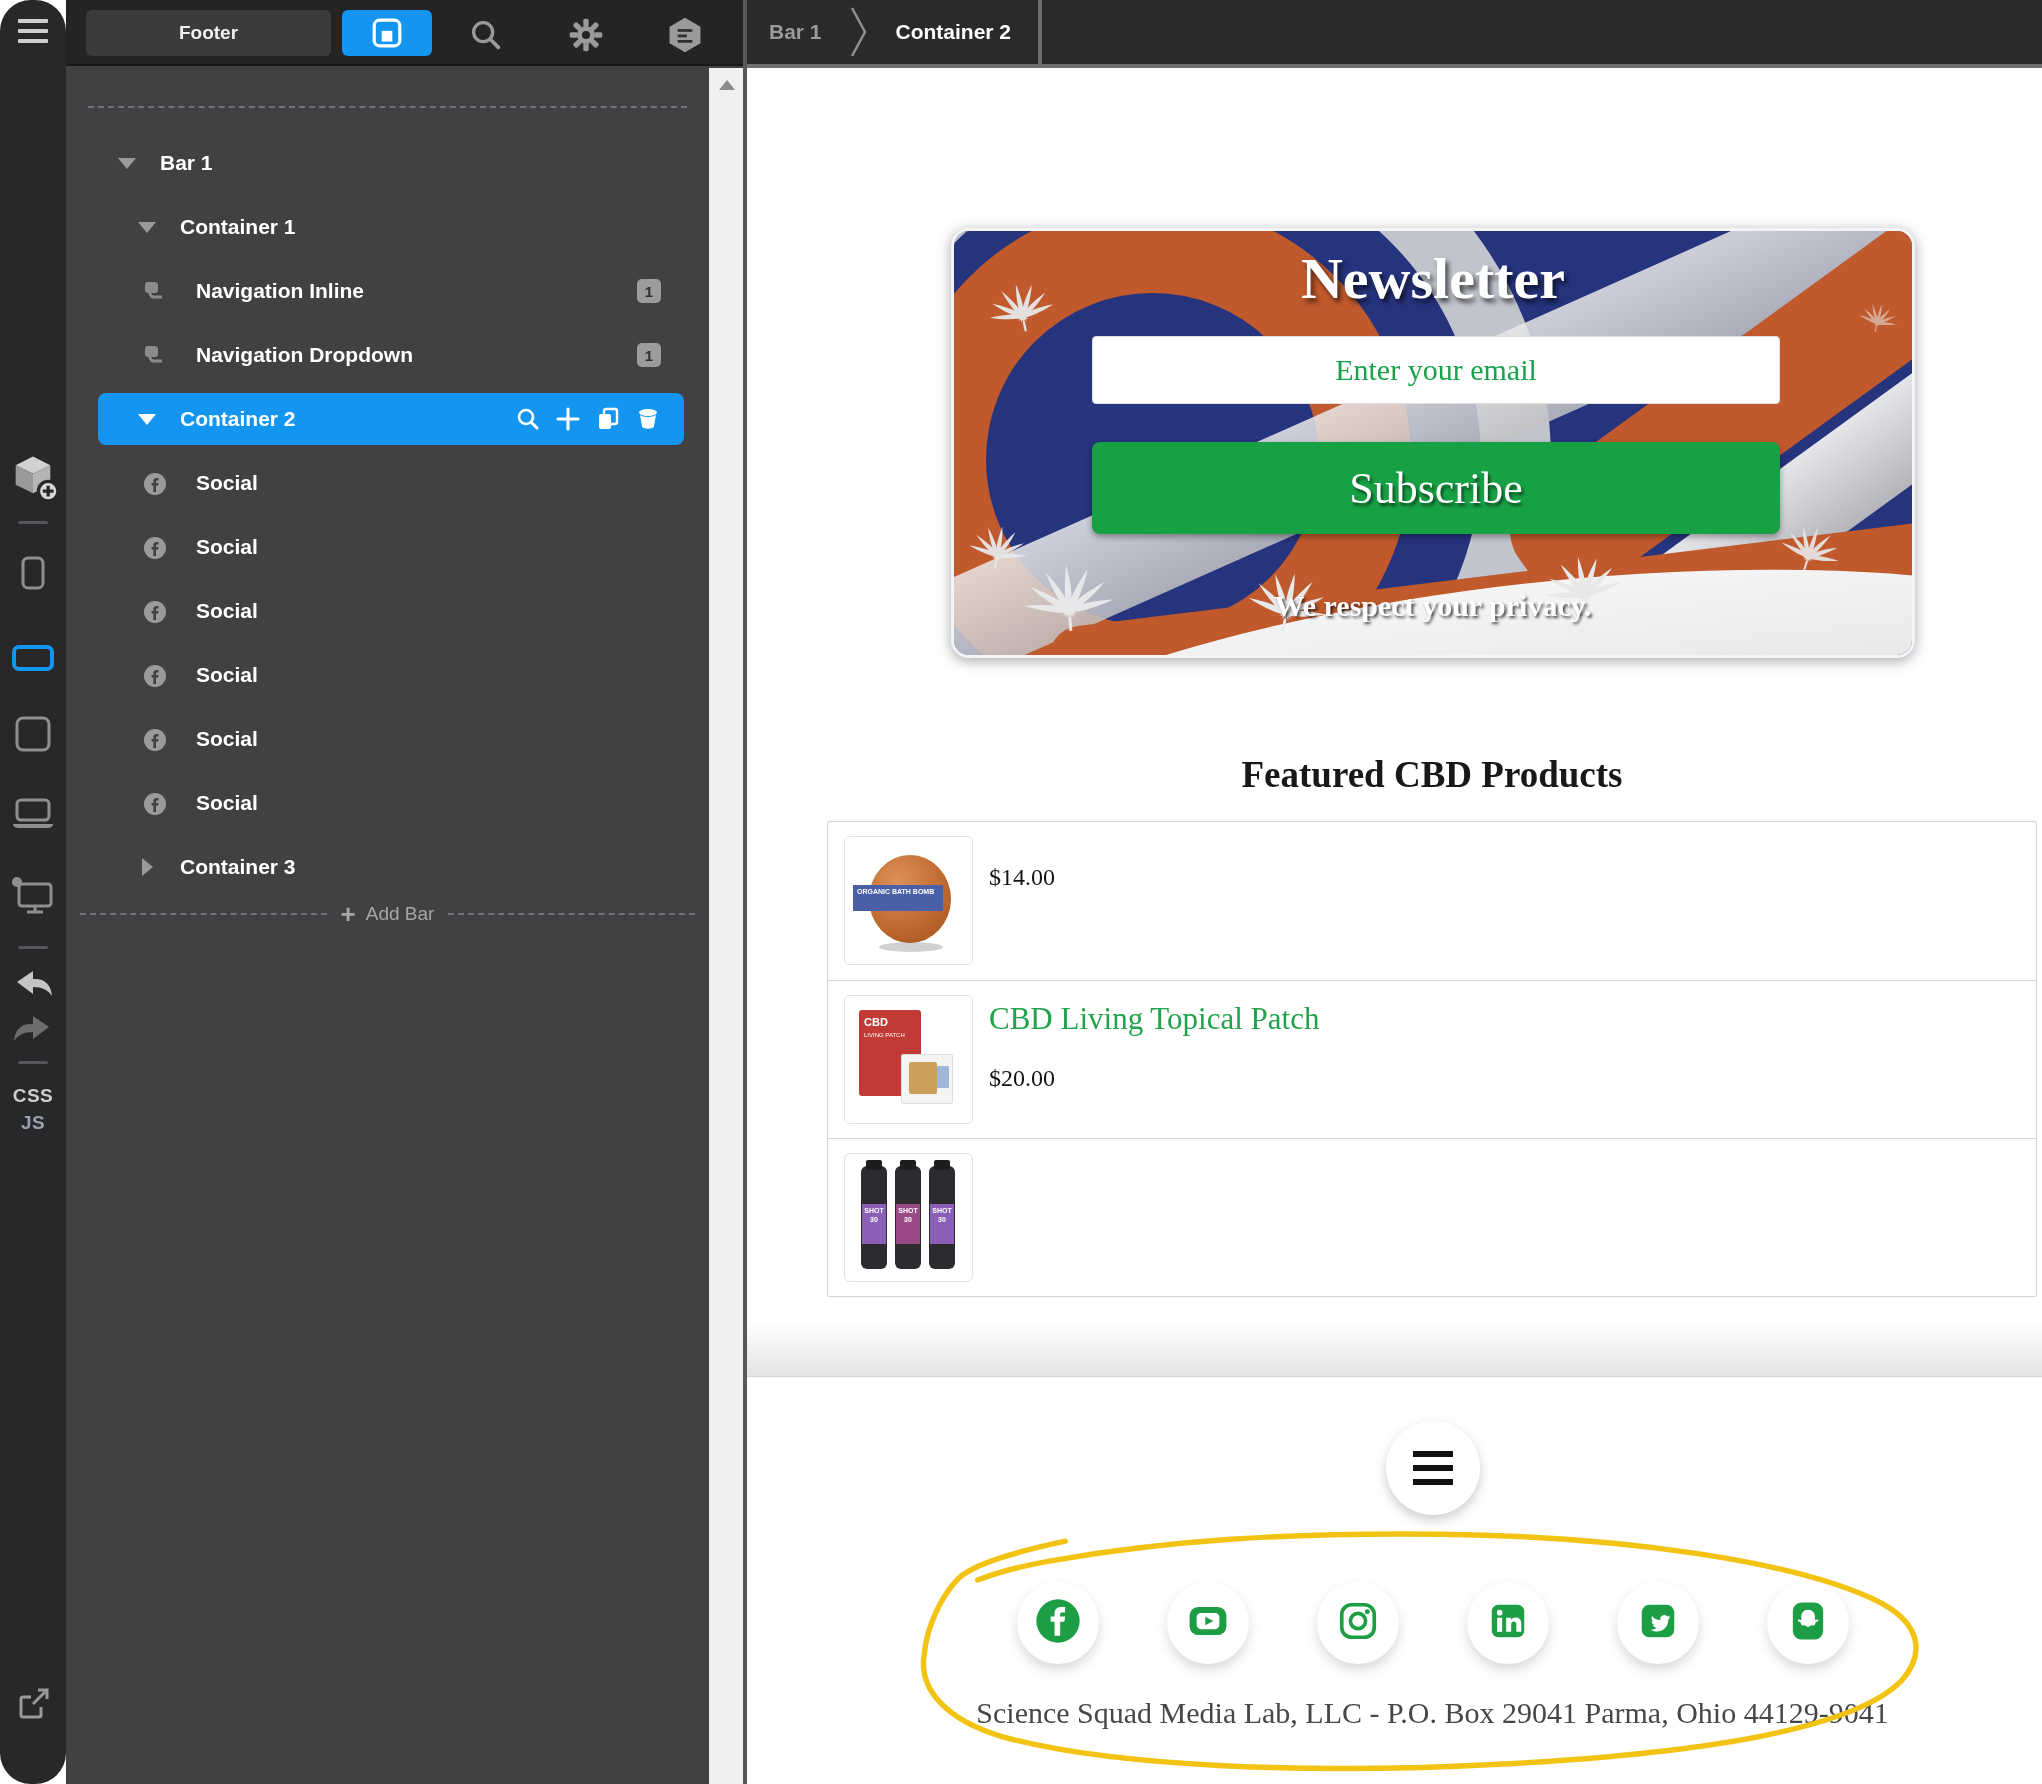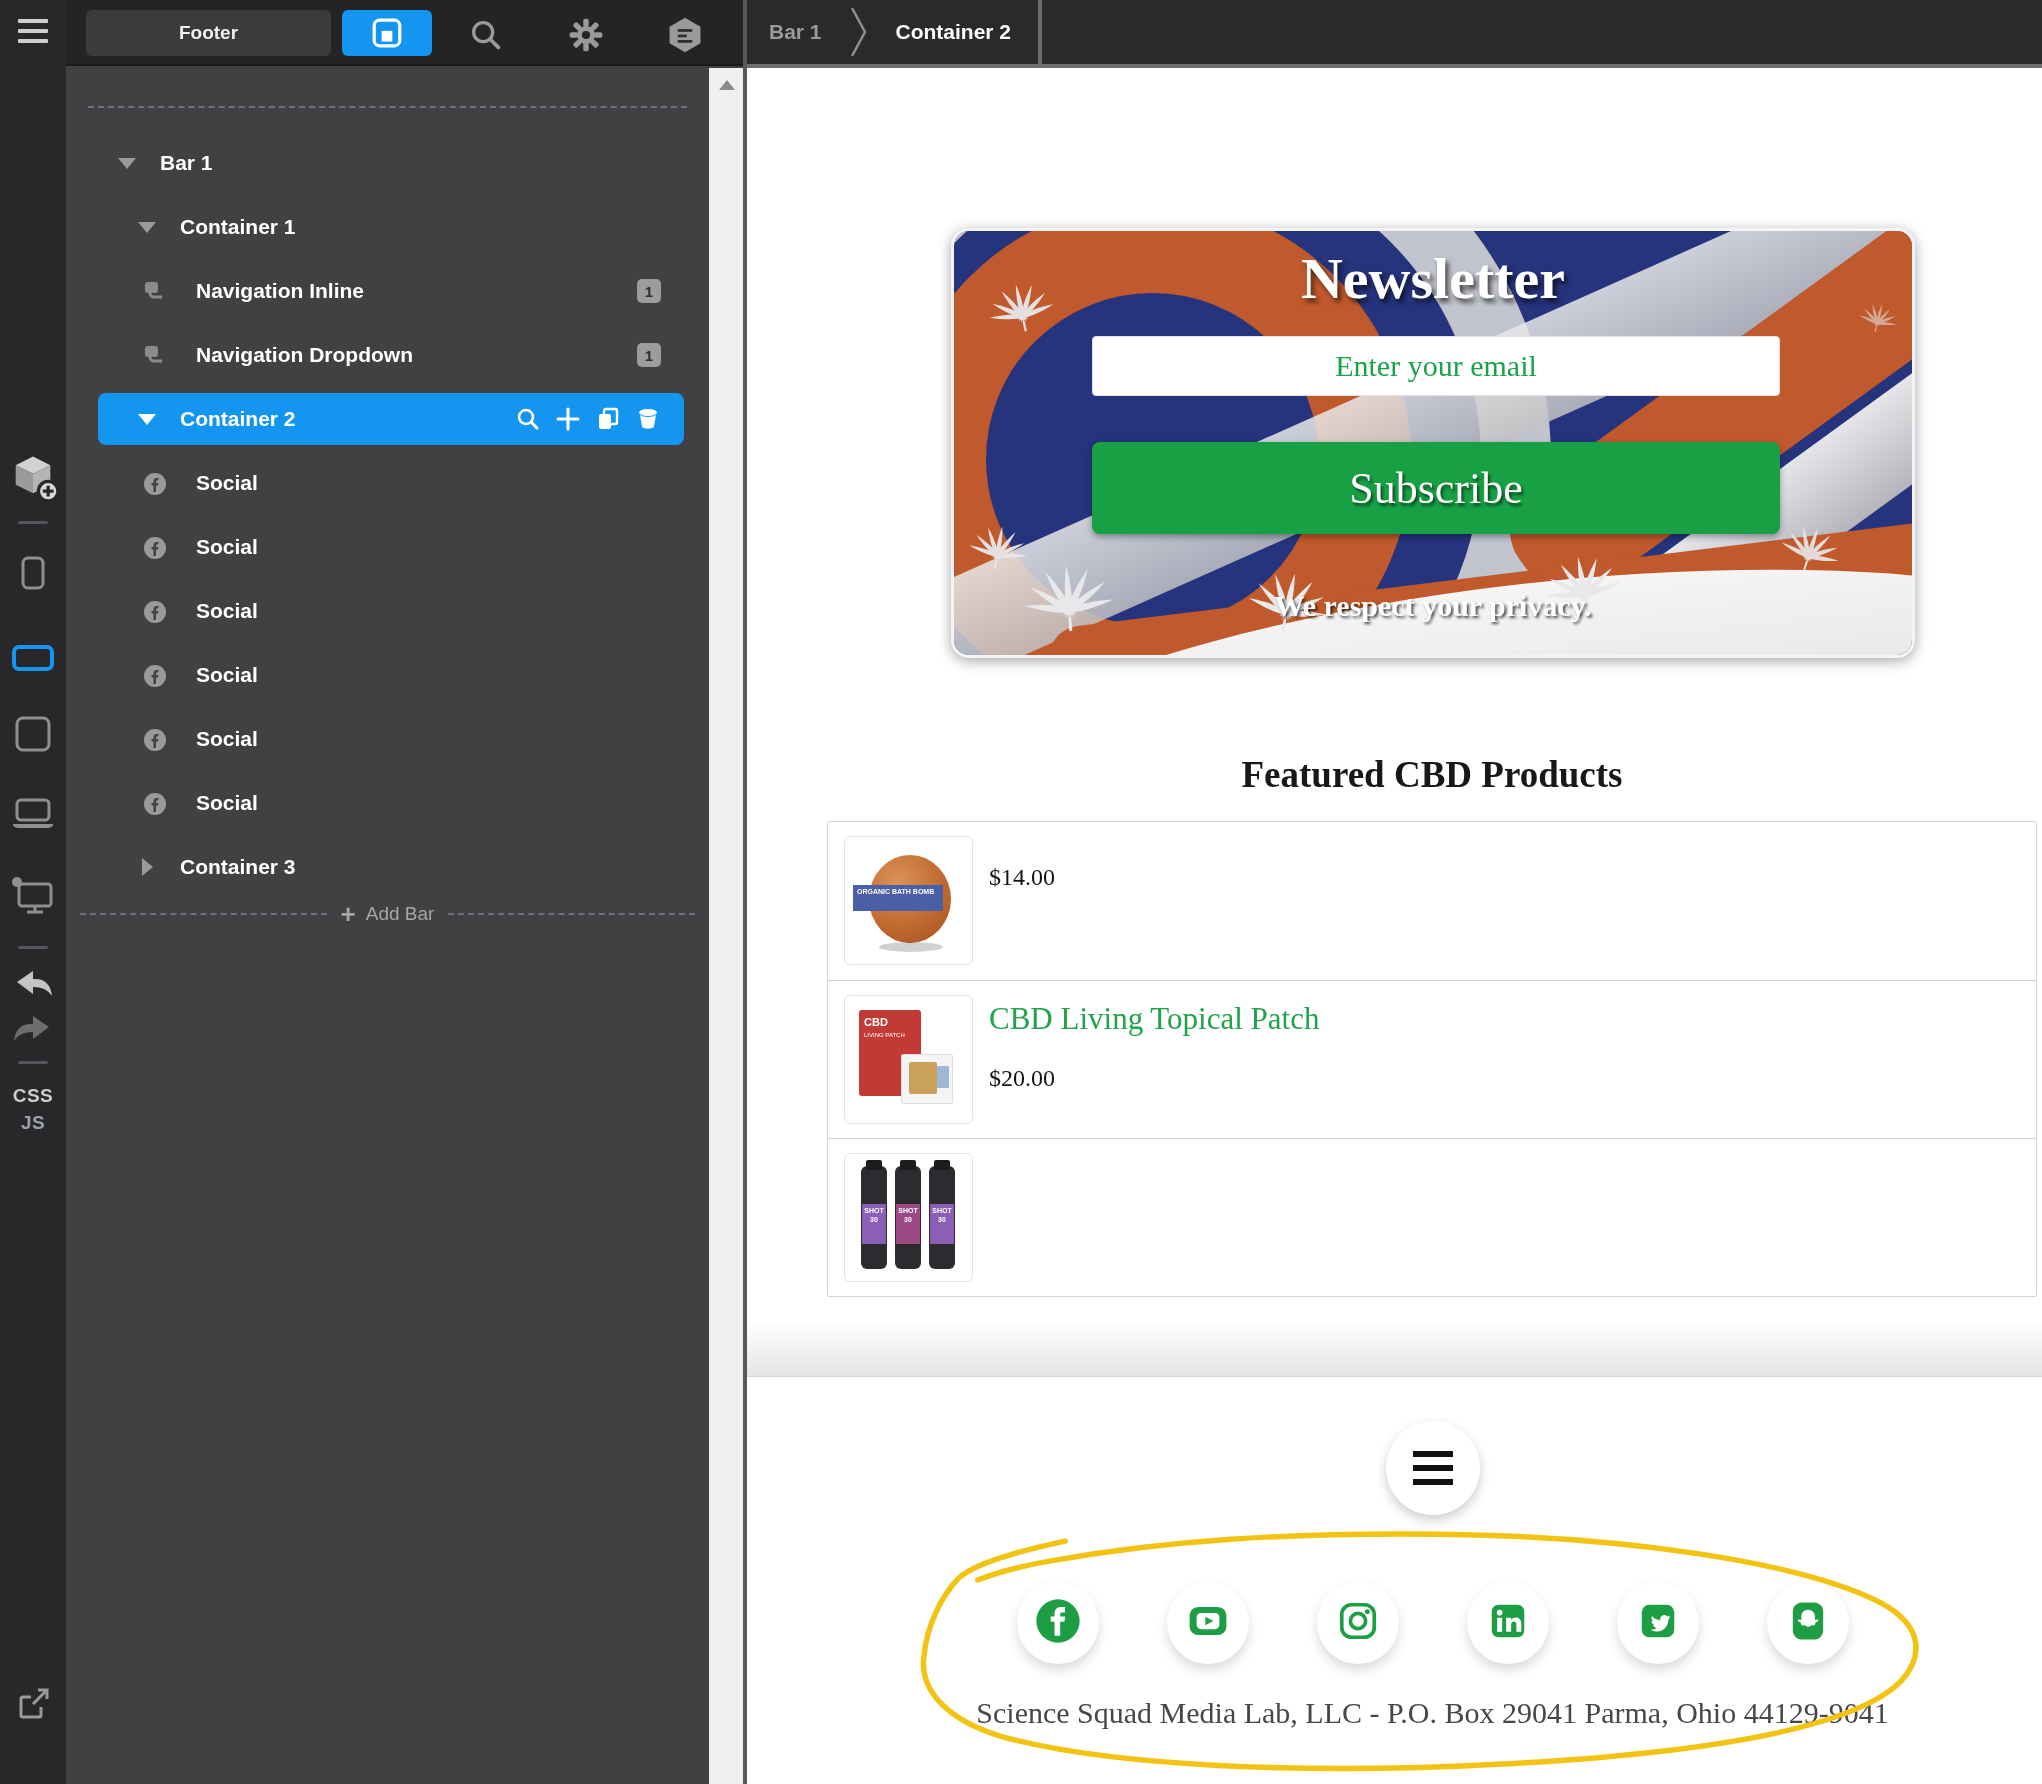--- a/index.html
+++ b/index.html
@@ -1,21 +1,21 @@
 <!DOCTYPE html>
 <html><head>
 <meta charset="utf-8">
 <style>
   * { margin:0; padding:0; box-sizing:border-box; }
   html,body { width:2043px; height:1784px; overflow:hidden; background:#fff;
               font-family:"Liberation Sans", sans-serif; }
   body { position:relative; }
 
   
-  #toolbar { position:absolute; left:0; top:0; width:66px; height:1784px; background:#28282a; z-index:30; }
+  #toolbar { position:absolute; left:0; top:0; width:66px; height:1784px; background:#28282a; z-index:30;border-radius:31px; }
   .tb-item { position:absolute; left:0; width:66px; display:flex; justify-content:center; align-items:center; }
   .tb-divider { position:absolute; left:18px; width:30px; height:3px; background:#55555a; border-radius:2px; }
   #tb-hamburger { top:14px; height:34px; flex-direction:column; gap:6px; }
   #tb-hamburger .bar { width:30px; height:4px; background:#cfcfcf; border-radius:1px; }
   .tb-label { font-weight:bold; font-size:19px; letter-spacing:0.5px; }
 
   
   #panel { position:absolute; left:66px; top:0; width:678px; height:1784px; background:#414143; z-index:20; }
   #panel-header { position:absolute; left:0; top:0; width:678px; height:66px; background:#242426;
                   border-bottom:2px solid #19191b; display:flex; align-items:center; }
@@ -88,21 +88,21 @@
                 background:linear-gradient(#efefef,#bcbcbe); transform:rotate(-36deg); border-radius:45px; opacity:.95; }
   .flag-sash { position:absolute; left:-119px; top:149px; width:1144px; height:100px;
                background:linear-gradient(#e9e9ea,#c2c2c4); transform:rotate(-24deg); border-radius:60px; opacity:.85; }
   .flag-wave-orange { position:absolute; left:90px; top:320px; width:1294px; height:66px; background:#c0592c;
                       transform:rotate(-7deg); border-radius:40px; }
   .flag-wave-white { position:absolute; left:-90px; top:350px; width:1393px; height:418px; border-radius:50%;
                      background:linear-gradient(#f5f5f5,#c9c9cb); transform:rotate(-6deg); }
   .leaf { position:absolute; }
   #news-title { position:absolute; left:0; width:100%; top:14px; text-align:center; color:#fff;
                 font-size:58px; font-weight:bold; text-shadow:3px 4px 5px rgba(0,0,0,.65); z-index:5; }
-  #email-input { position:absolute; left:138px; top:105px; width:688px; height:60px; background:#fff;
+  #email-input { position:absolute; left:138px; top:105px; width:688px; height:68px; background:#fff;
                  border:1px solid #e0e0e0; border-radius:4px; text-align:center; font-size:30px;
                  font-family:"Liberation Serif", serif; color:#18a34b; z-index:5; }
   #email-input::placeholder { color:#18a34b; opacity:1; }
   #subscribe-btn { position:absolute; left:138px; top:211px; width:688px; height:92px; background:#17a044;
                    border:none; border-radius:8px; color:#fff; font-size:44px; font-family:"Liberation Serif", serif;
                    text-shadow:2px 3px 3px rgba(0,0,0,.55); box-shadow:0 3px 6px rgba(0,0,0,.35); z-index:5; }
   #privacy-note { position:absolute; left:0; width:100%; top:358px; text-align:center; color:#fff;
                   font-weight:bold; font-size:30px; text-shadow:2px 2px 3px rgba(0,0,0,.7); z-index:5; }
 
   

